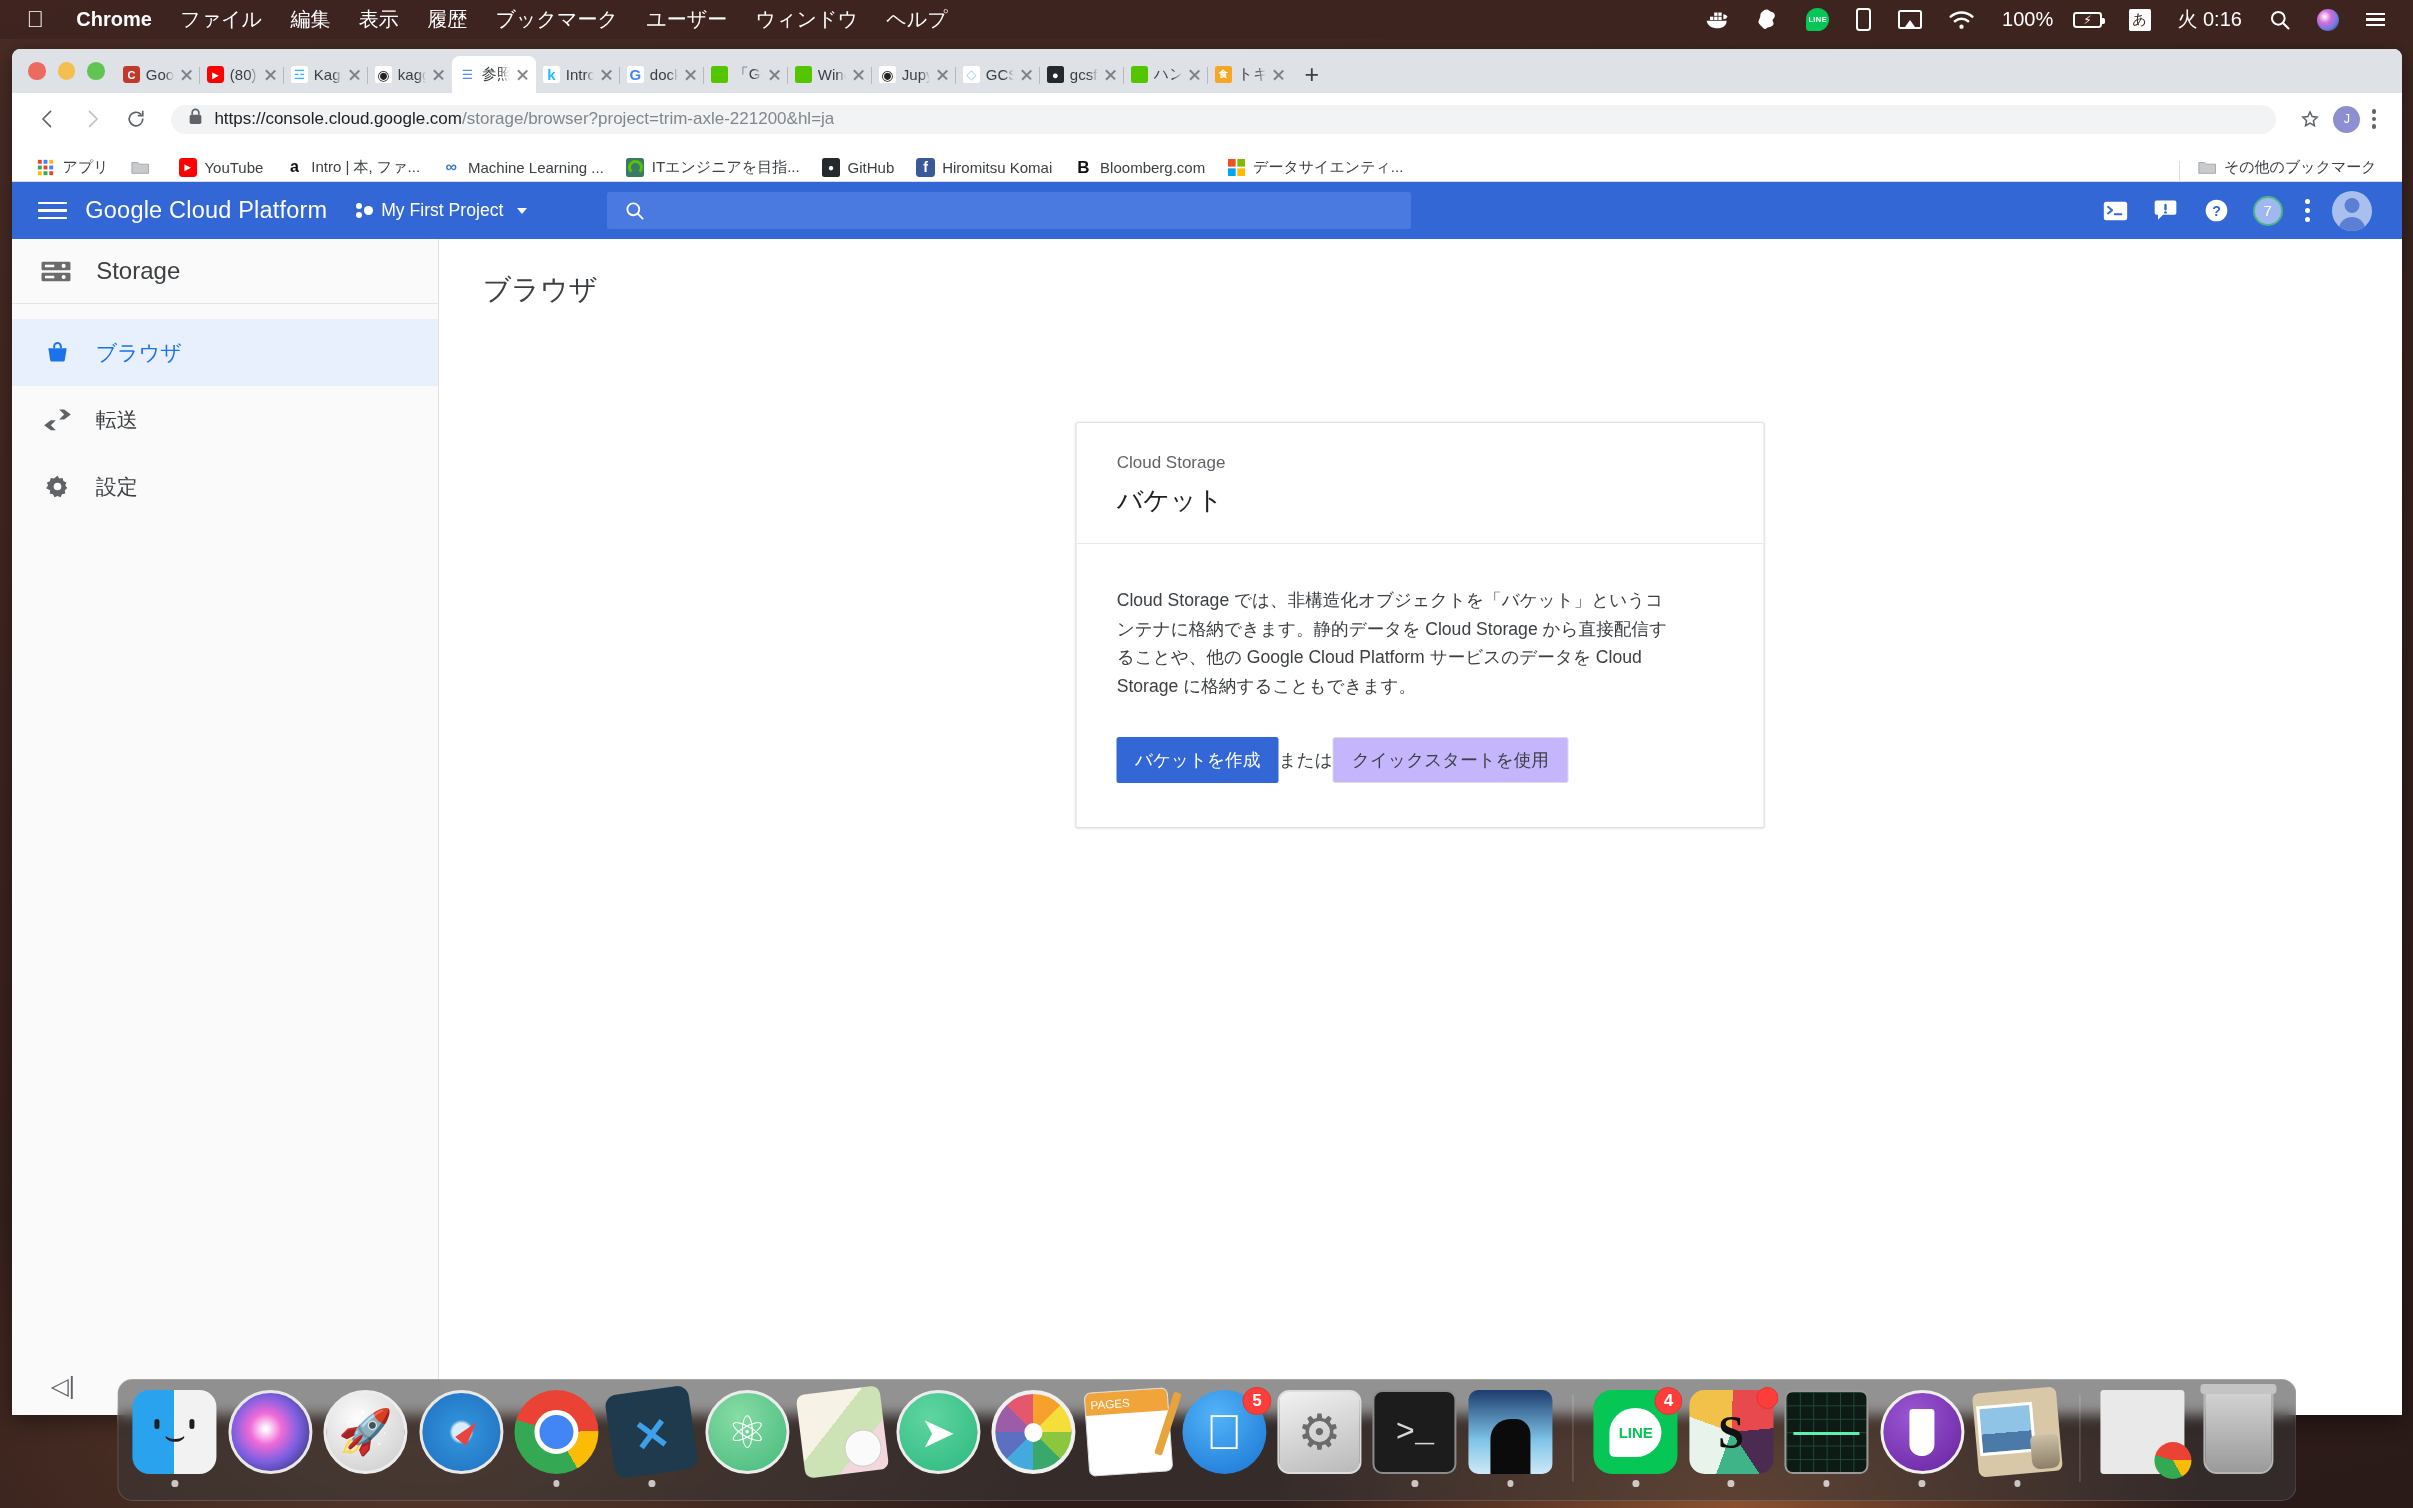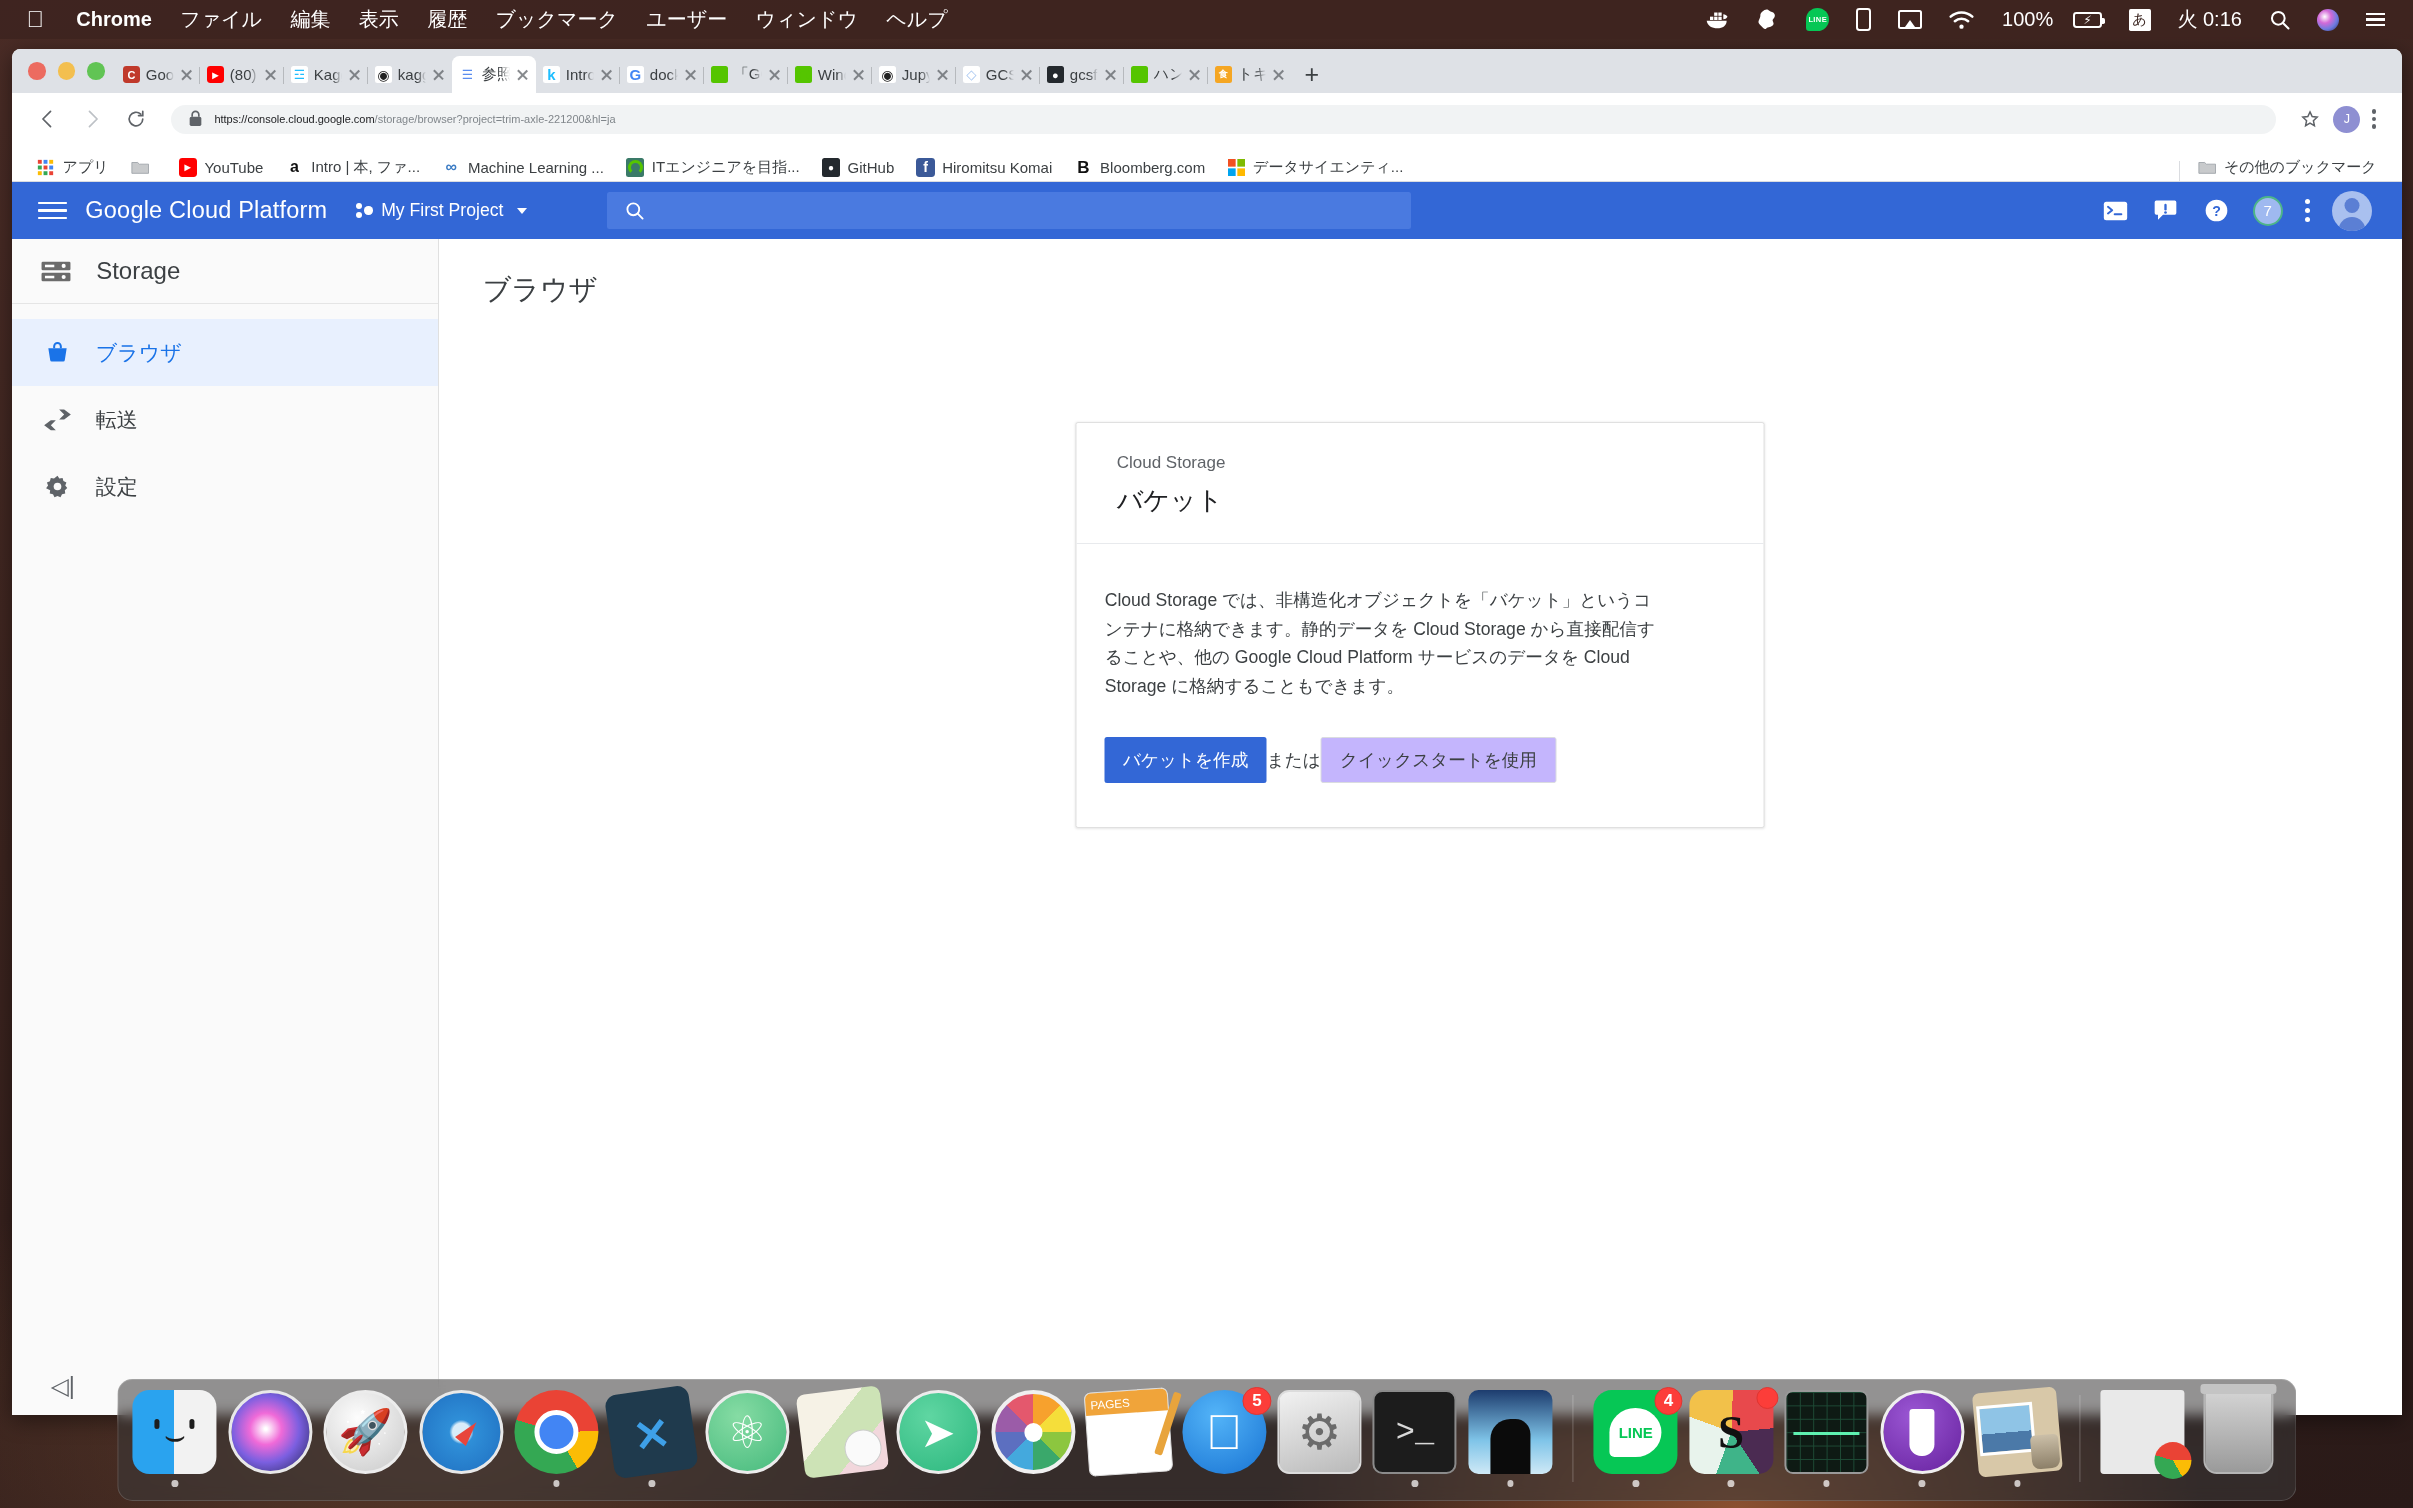--- a/index.html
+++ b/index.html
@@ -100,21 +100,21 @@
   .newtab { width: 39px; height: 37px; display:flex; align-items:center; justify-content:center;
      font-size: 25px; color:#3c4043; font-weight: 300; flex: 0 0 auto; }
 
   
   .toolbar { height: 52px; background: #fff; display: flex; align-items: center; padding: 0 17px; gap: 5px; }
   .tb-btn { width: 39px; height: 39px; display:flex; align-items:center; justify-content:center;
      color:#5f6368; border-radius: 50%; }
   .omnibox {
     flex: 1; height: 29px; background: #f1f3f4; border-radius: 17.6px;
     display:flex; align-items:center; padding: 0 17px; gap: 11.7px; margin: 0 10px;
-    font-size: 11px; color: #80868b; min-width: 0;
+    font-size: 17px; color: #80868b; min-width: 0;
   }
   .omnibox .url { white-space: nowrap; overflow: hidden; }
   .omnibox .url b { color: #202124; font-weight: normal; }
   .tb-right { display:flex; align-items:center; gap: 3.4px; }
   .avatar-sm { width: 27px; height: 27px; border-radius: 50%; background: #8e8fd2;
      display:flex; align-items:center; justify-content:center; color:#fff; font-size: 12.6px; }
   .kebab { display:flex; flex-direction:column; gap:3.4px; padding: 0 8.4px; }
   .kebab i { width: 4.2px; height: 4.2px; border-radius:50%; background:#5f6368; display:block; }
 
   
@@ -174,21 +174,21 @@
 
   .card {
     position: absolute; left: 50%; transform: translateX(-50%);
     top: 183px; width: 689px; background: #fff;
     border: 0.8px solid #e0e0e0; border-radius: 2.5px;
     box-shadow: 0 0.8px 2.5px rgba(0,0,0,.10);
   }
   .card-head { padding: 30px 40px 25px; border-bottom: 0.8px solid #e8eaed; }
   .card-kicker { font-size: 17px; color: #5f6368; margin-bottom: 10px; }
   .card-title { font-size: 26px; color: #202124; }
-  .card-body { padding: 42px 28px 44px; }
+  .card-body { padding: 42px 40px 44px; }
   .card-text { font-size: 17.6px; line-height: 1.62; color: #3c4043; width: 553px; }
   .card-actions { display:flex; align-items:center; margin-top: 37px; }
   .btn-primary { background: #3367d6; color: #fff; font-size: 17.6px; padding: 11px 18.4px; border-radius: 2.5px; }
   .btn-or { font-size: 17.6px; color: #3c4043; }
   .btn-outline { background: #c4b5fd; color: #3c4043; font-size: 17.6px; padding: 10px 18.4px;
      border: 0.8px solid #dadce0; border-radius: 2.5px; }
 
   
   .dock {
     position: absolute; left: 50%; transform: translateX(-50%);

